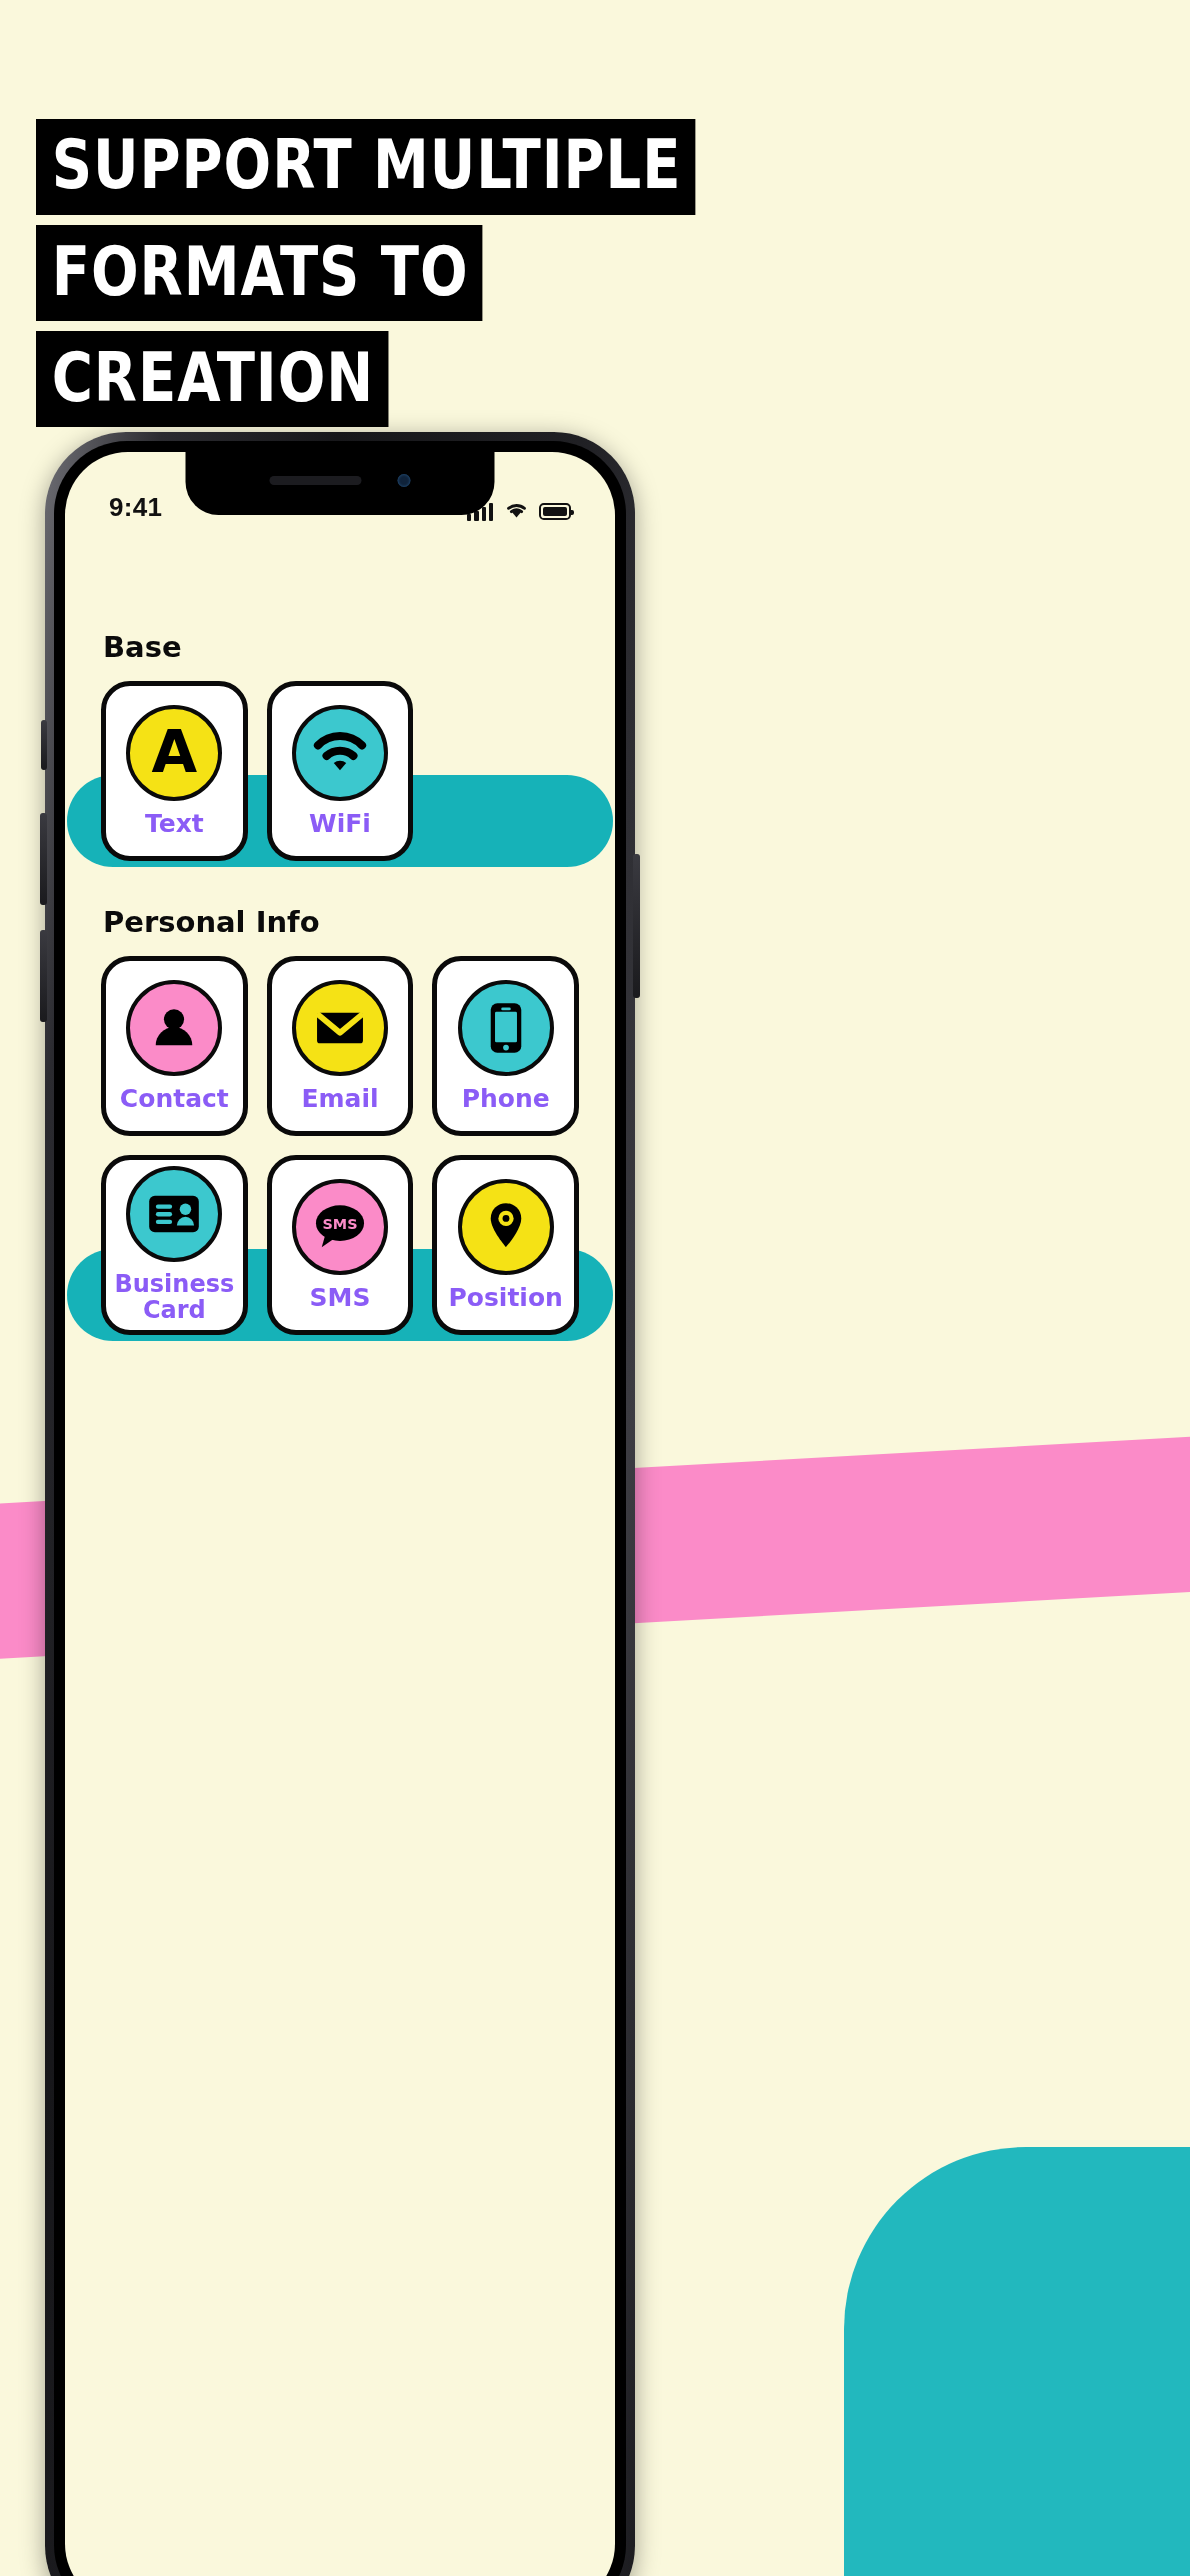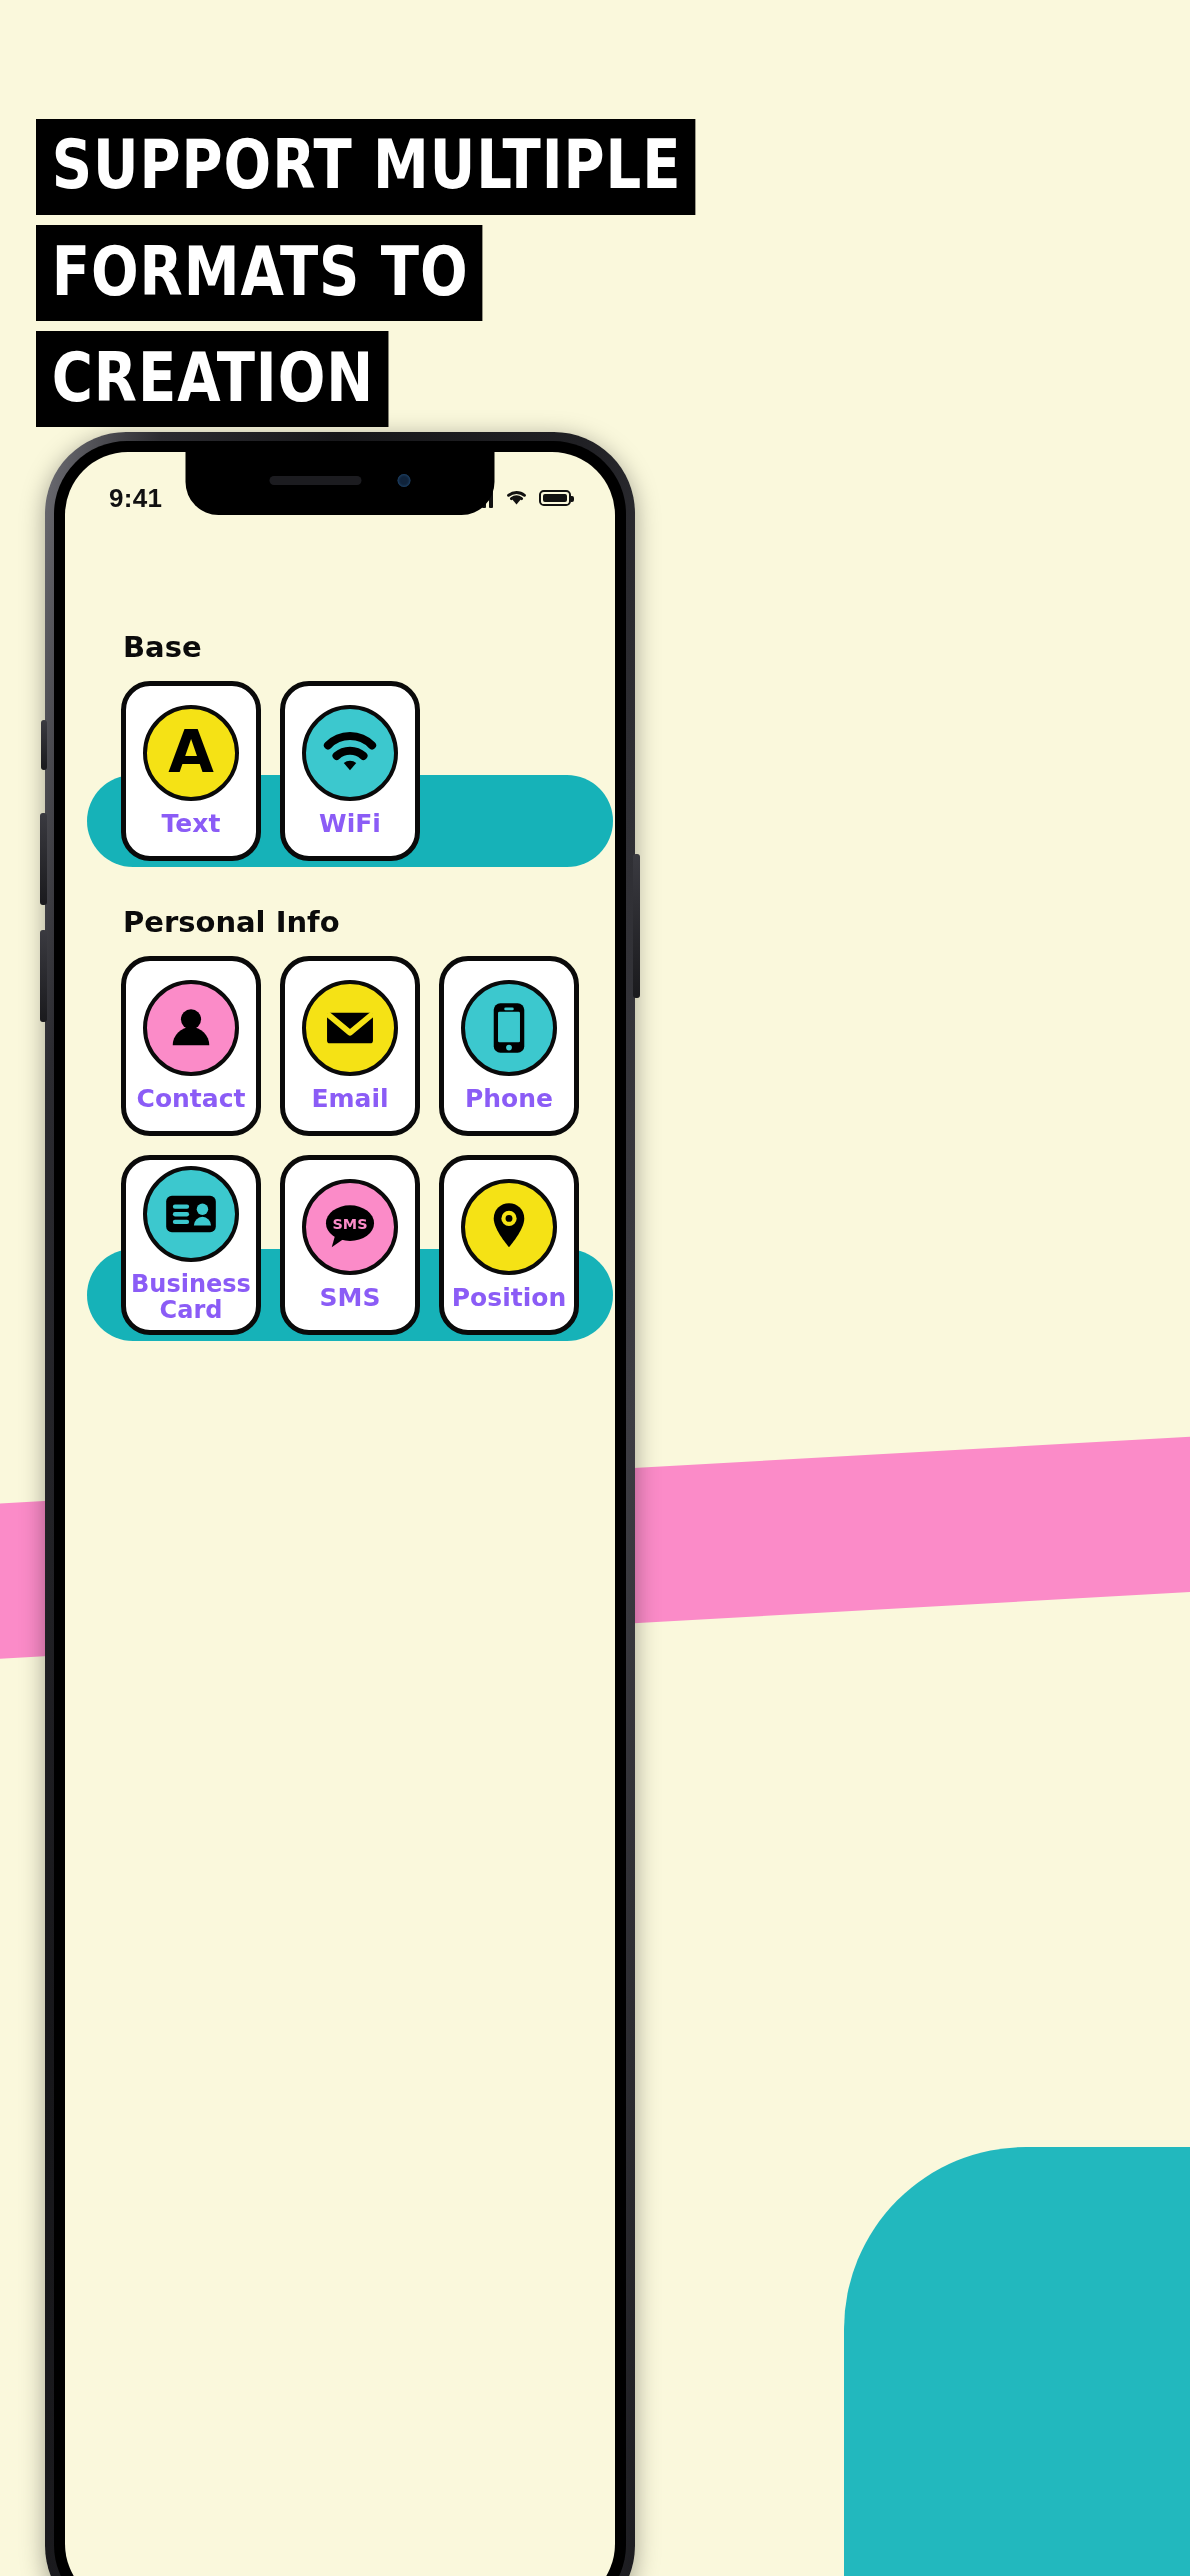--- a/index.html
+++ b/index.html
@@ -106,21 +106,21 @@
     z-index:9;
     display:flex; align-items:center; justify-content:center; gap:36px;
   }
   #notch .speaker{ width:92px; height:8.6px; background:#1c1c20; border-radius:4.8px; margin-top:-5.7px;}
   #notch .camera { width:13.4px; height:13.4px; background:#10233a; border-radius:50%; margin-top:-5.7px;
                    box-shadow:inset 0 0 2.9px #2b5f8f; }
 
   
   #statusbar{
     position:absolute; left:0; right:0; top:21px; height:50px;
-    display:flex; align-items:center; justify-content:space-between;
+    display:flex; align-items:flex-end; justify-content:space-between;
     padding:0 44px; z-index:8;
   }
   #status-time{ font-size:26px; font-weight:600; color:#111; letter-spacing:0.3px;
                  font-family:"Liberation Sans", sans-serif; }
   #status-icons{ display:flex; align-items:center; gap:10.5px; }
   .bars{ display:flex; align-items:flex-end; gap:2.9px; height:19px; }
   .bars i{ display:block; width:4.3px; background:#111; border-radius:1px; }
   .bars i:nth-child(1){height:6.7px;} .bars i:nth-child(2){height:10.5px;}
   .bars i:nth-child(3){height:14.4px;} .bars i:nth-child(4){height:18px;}
   .batt{ width:32px; height:16.3px; border:2.4px solid #111; border-radius:4.8px; position:relative; }
@@ -136,21 +136,21 @@
   #app-title{ font-size:33px; font-weight:bold; color:#0b0b0b;
               font-family:"DejaVu Sans", sans-serif; }
   #history-btn{
     position:absolute; right:40px; top:50%; transform:translateY(-50%);
     width:59px; height:59px; border:4.8px solid #000; border-radius:18px;
     background:#FAF8DC; display:flex; align-items:center; justify-content:center;
   }
 
   
   #content{ position:absolute; left:0; right:0; top:178px; bottom:0; z-index:6; }
-  .section{ position:relative;padding-left:20px; }
+  .section{ position:relative; }
   .section-title{
     font-size:29px; font-weight:bold; color:#0b0b0b;
     margin:0 0 17px 38px;
     font-family:"DejaVu Sans", sans-serif;
   }
   .teal-band{
     position:absolute; left:1.9px; right:1.9px; height:92px;
     background:#16B2B8; border-radius:46px; z-index:0;
   }
   .grid{

